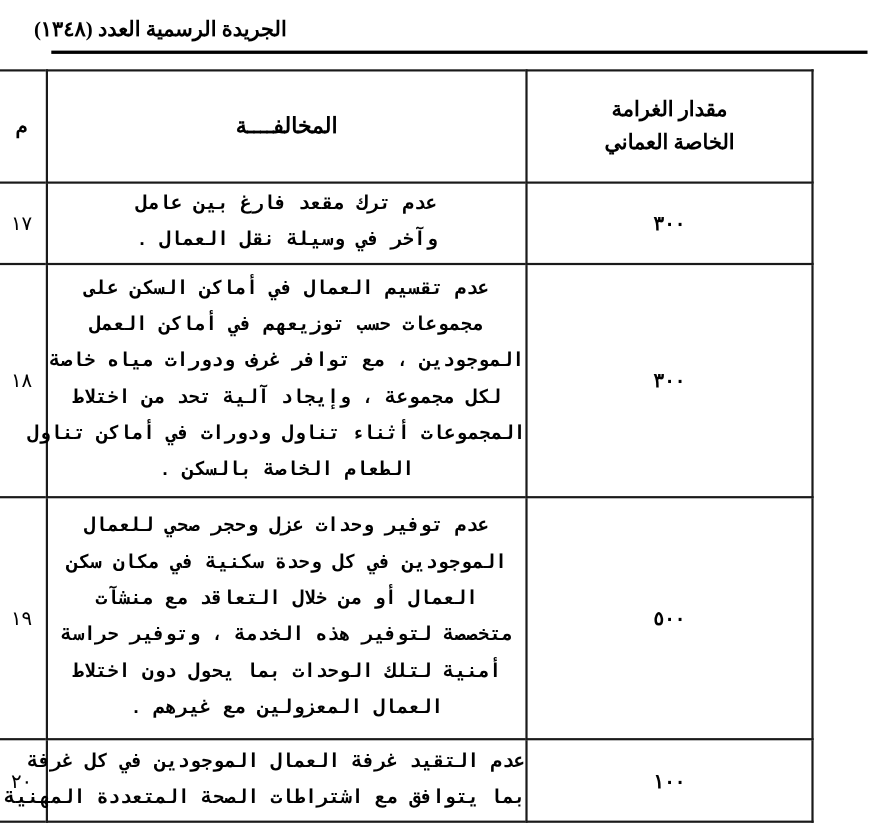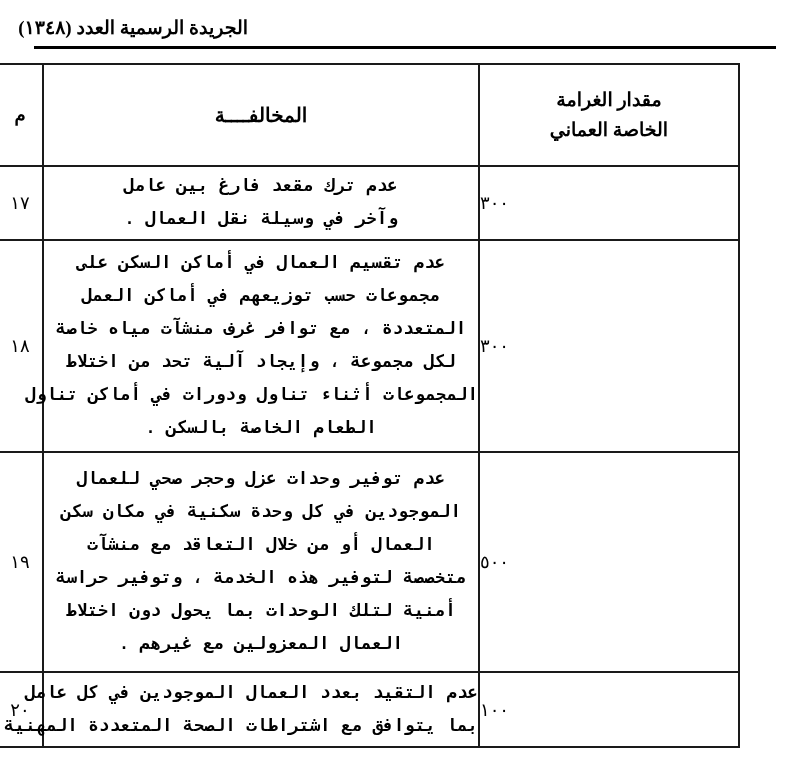--- a/index.html
+++ b/index.html
@@ -14,21 +14,21 @@
     font-family: "Liberation Serif", "DejaVu Serif", serif;
     color: #000000;
     overflow: hidden;
     position: relative;
   }
 
   
   .page-header {
     position: absolute;
     top: 16px;
-    left: 0;
+    left: 13px;
     width: 728px;
     height: 40px;
   }
   .header-title {
     position: absolute;
     top: 0;
     right: 480px;
     left: 34px;
     text-align: right;
     direction: rtl;
@@ -99,23 +99,23 @@
   }
   .td-viol {
     text-align: center;
     font-size: 17.5px;
     line-height: 33px;
     font-weight: bold;
     padding: 9px 14px 9px 14px;
     letter-spacing: -0.2px;
   }
   .td-fine {
-    text-align: left;
+    text-align: center;
     font-size: 18px;
-    font-weight: normal;
+    font-weight: bold;
     letter-spacing: 1px;
   }
   .viol-line { display: block; white-space: nowrap; font-family: Liberation Mono, monospace; }
 
   
   tr.row-17 { height: 74px;  }
   tr.row-18 { height: 212px; }
   tr.row-19 { height: 220px; }
   tr.row-20 { height: 75px;  }
 </style>
@@ -153,21 +153,21 @@
           <span class="viol-line">وآخر في وسيلة نقل العمال .</span>
         </td>
         <td class="td-num">١٧</td>
       </tr>
 
       <tr class="row-18">
         <td class="td-fine">٣٠٠</td>
         <td class="td-viol">
           <span class="viol-line">عدم تقسيم العمال في أماكن السكن على</span>
           <span class="viol-line">مجموعات حسب توزيعهم في أماكن العمل</span>
-          <span class="viol-line">المتعددة ، مع توافر غرف منشآت مياه خاصة</span>
+          <span class="viol-line">الموجودين ، مع توافر غرف ودورات مياه خاصة</span>
           <span class="viol-line">لكل مجموعة ، وإيجاد آلية تحد من اختلاط</span>
           <span class="viol-line">المجموعات أثناء تناول ودورات في أماكن تناول</span>
           <span class="viol-line">الطعام الخاصة بالسكن .</span>
         </td>
         <td class="td-num">١٨</td>
       </tr>
 
       <tr class="row-19">
         <td class="td-fine">٥٠٠</td>
         <td class="td-viol">
@@ -177,21 +177,21 @@
           <span class="viol-line">متخصصة لتوفير هذه الخدمة ، وتوفير حراسة</span>
           <span class="viol-line">أمنية لتلك الوحدات بما يحول دون اختلاط</span>
           <span class="viol-line">العمال المعزولين مع غيرهم .</span>
         </td>
         <td class="td-num">١٩</td>
       </tr>
 
       <tr class="row-20">
         <td class="td-fine">١٠٠</td>
         <td class="td-viol">
-          <span class="viol-line">عدم التقيد بعدد العمال الموجودين في كل عامل</span>
+          <span class="viol-line">عدم التقيد غرفة العمال الموجودين في كل غرفة</span>
           <span class="viol-line">بما يتوافق مع اشتراطات الصحة المتعددة المهنية .</span>
         </td>
         <td class="td-num">٢٠</td>
       </tr>
 
     </tbody>
   </table>
 </div>
 
 </body></html>

